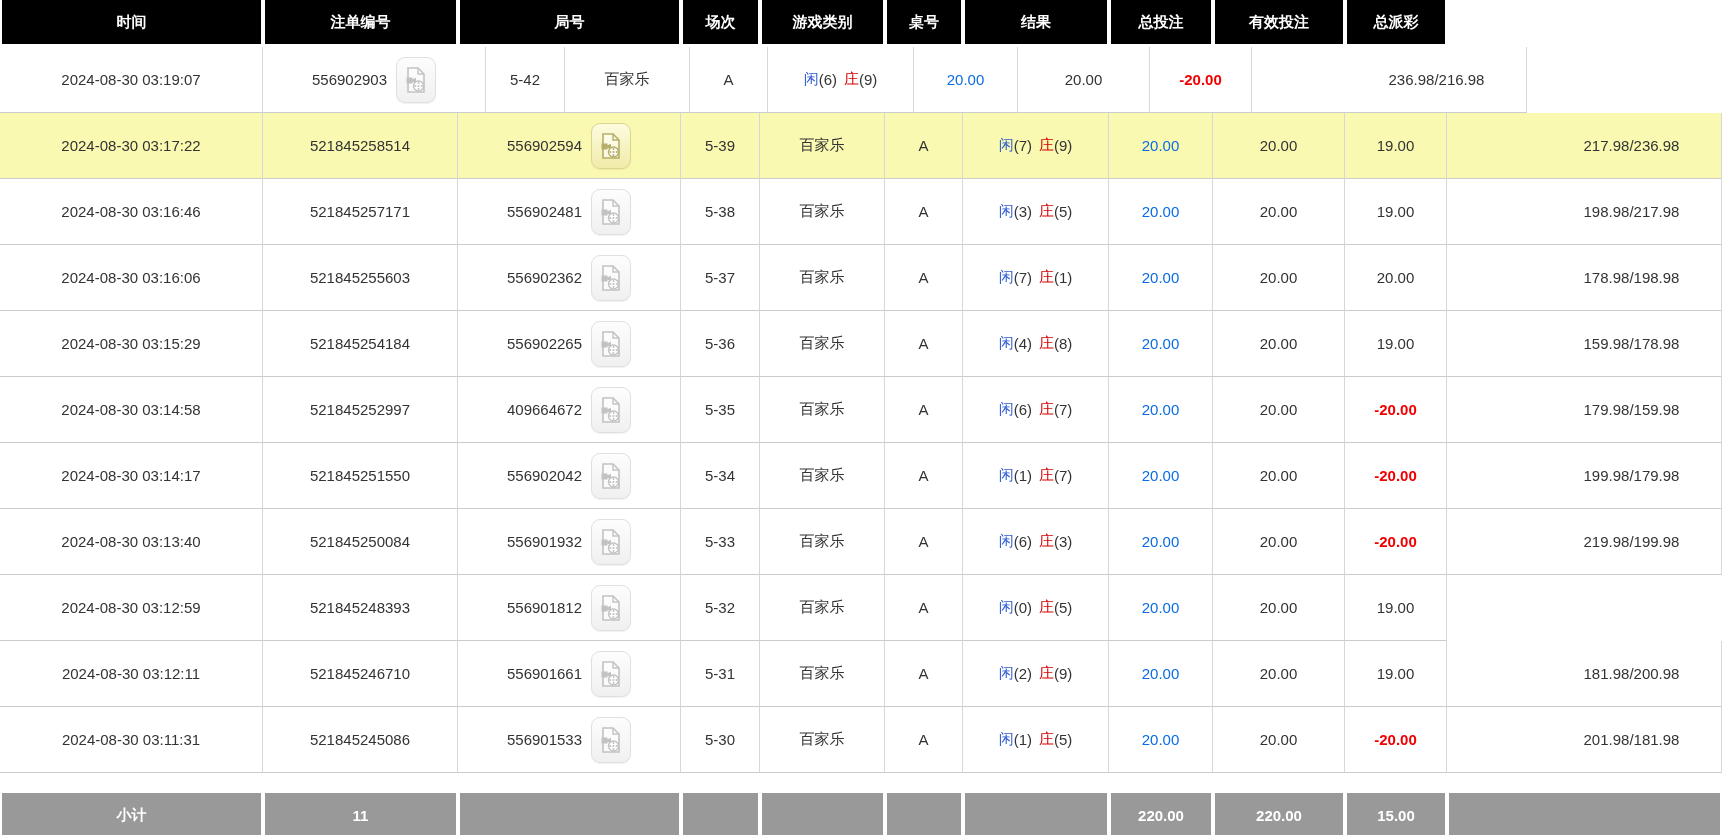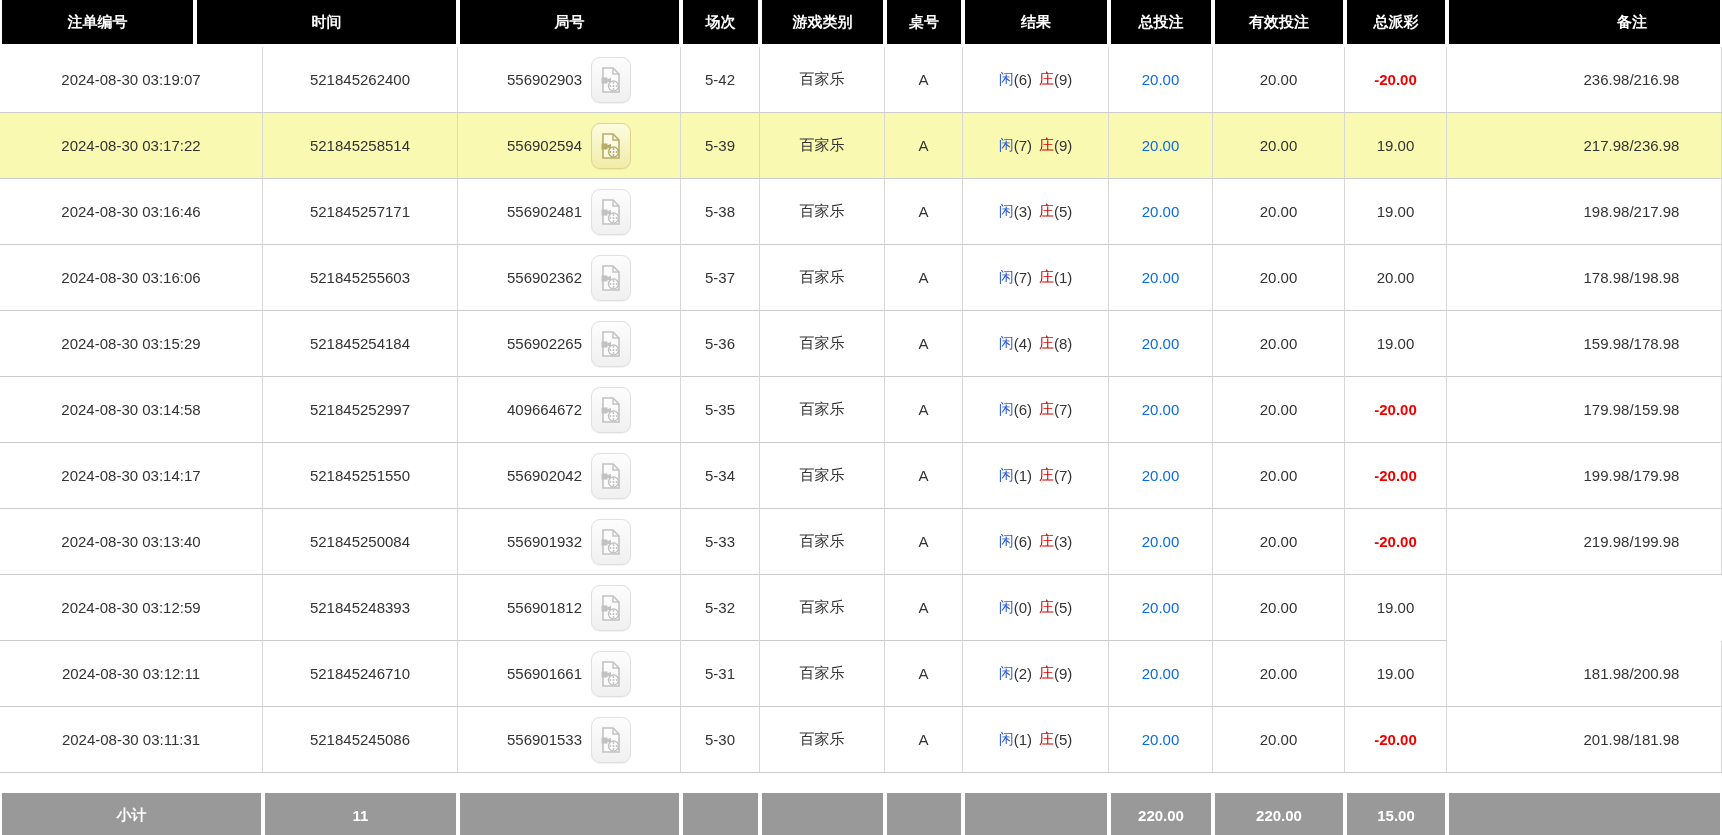--- a/index.html
+++ b/index.html
@@ -28,37 +28,35 @@
     background:linear-gradient(#fdfdfd,#f0f0f0);color:#c2c2c2;box-shadow:0 1px 1px rgba(0,0,0,0.06);}
   .hl .video-btn{background:linear-gradient(rgba(253,252,225,.95),rgba(240,235,168,.95));
     border-color:#ddd58e;color:#b6ad68;}
 </style>
 </head>
 <body>
 
 <div>
 
   <div class="row head">
+    <div class="cell c0">时间</div>
     <div class="cell c1">注单编号</div>
-    <div class="cell c0">时间</div>
     <div class="cell c2">局号</div>
     <div class="cell c3">场次</div>
     <div class="cell c4">游戏类别</div>
     <div class="cell c5">桌号</div>
     <div class="cell c6">结果</div>
     <div class="cell c7">总投注</div>
     <div class="cell c8">有效投注</div>
     <div class="cell c9">总派彩</div>
-    <div class="cell c10">备注</div>
   </div>
 
   <div id="tbody">
       <div class="row brow">
         <div class="cell c0">2024-08-30 03:19:07</div>
-        <div class="cell c1">521845262400</div>
         <div class="cell c2">
           <span>556902903</span>
           <button class="video-btn">
             <span style="display: flex;">
               <svg width="22" height="26" viewBox="0 0 22 26" fill="none" xmlns="http://www.w3.org/2000/svg">
                 <path d="M3 1 h10 l6 6 v18 h-16 z" stroke="currentColor" stroke-width="1.6" fill="rgba(255,255,255,0.55)"></path>
                 <path d="M13 1 v6 h6" stroke="currentColor" stroke-width="1.4"></path>
                 <path d="M1.5 10.5 h6 v6 h-6 z M7.5 12.2 l3.5 -1.4 v5.4 l-3.5 -1.4 z" fill="currentColor"></path>
                 <circle cx="13.5" cy="19" r="5" stroke="currentColor" stroke-width="1.4" fill="rgba(255,255,255,0.7)"></circle>
                 <circle cx="13.5" cy="19" r="1.1" fill="currentColor"></circle>

